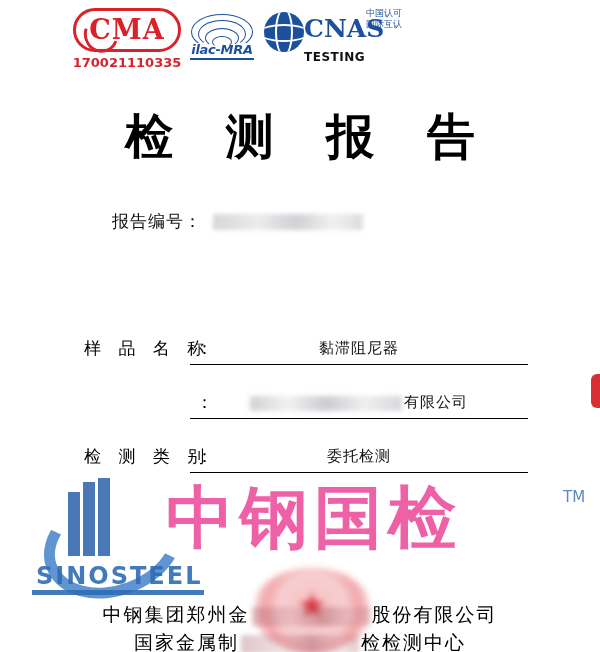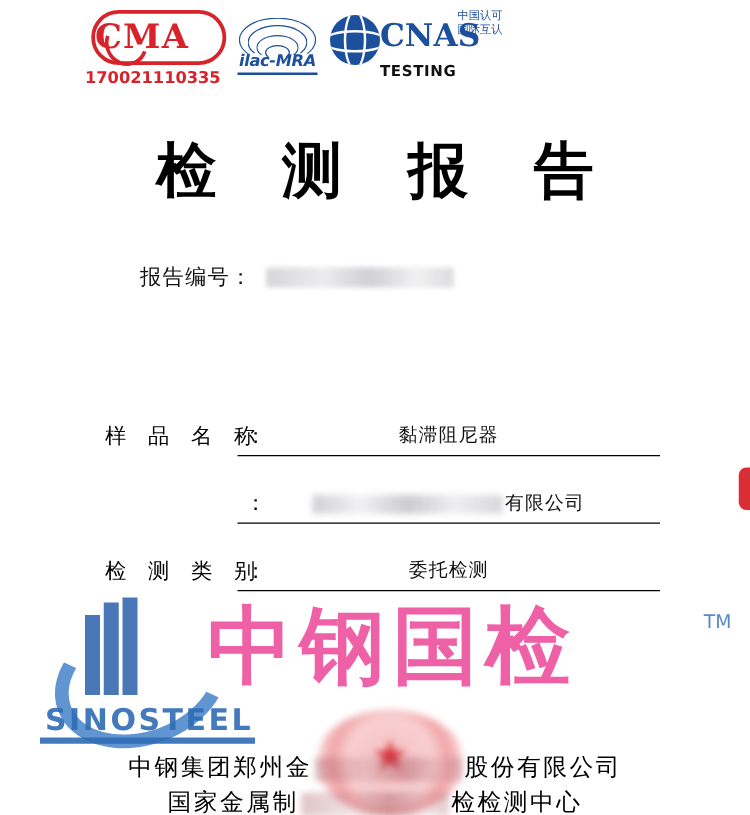--- a/index.html
+++ b/index.html
@@ -24,20 +24,21 @@
     width: 600px;
     height: 86px;
   }
 
   
   .cma {
     position: absolute;
     left: 68px;
     top: 2px;
     width: 118px;
+    text-align: center;
   }
   .cma-badge {
     position: relative;
     width: 108px;
     height: 44px;
     margin: 0 auto;
     border: 3px solid #d8232a;
     border-radius: 22px / 22px;
     box-sizing: border-box;
   }

